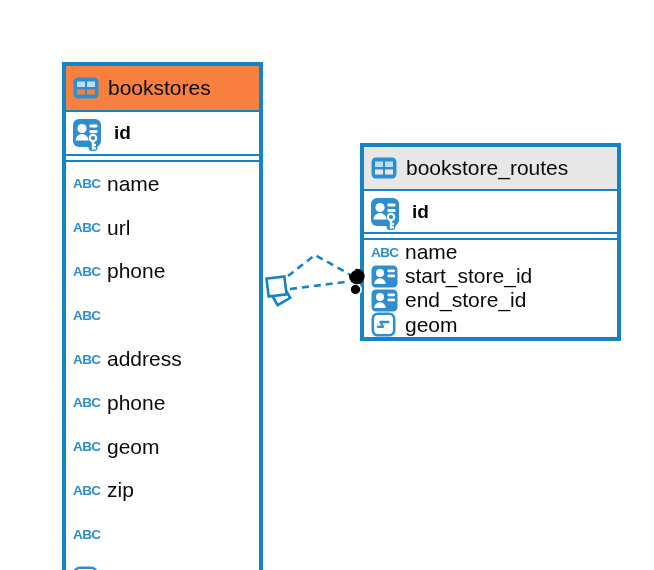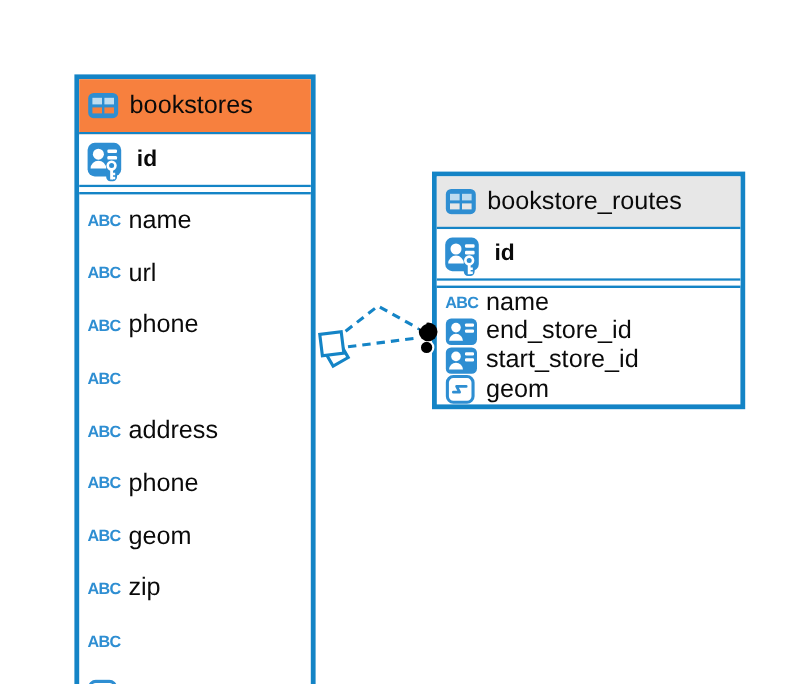--- a/index.html
+++ b/index.html
@@ -198,33 +198,33 @@
       <div class="row">
         <span class="icon-cell">
           <svg width="27" height="23" viewBox="0 0 27 23">
             <rect x="0.5" y="0.5" width="26" height="22" rx="4.5" fill="var(--icon-blue)"></rect>
             <circle cx="9" cy="8" r="4" fill="#fff"></circle>
             <path d="M3.2,19 a5.8,5.8 0 0 1 11.6,0 z" fill="#fff"></path>
             <rect x="16.5" y="4.5" width="7.5" height="2.8" rx="1" fill="#fff"></rect>
             <rect x="16.5" y="9.5" width="7.5" height="2.8" rx="1" fill="#fff"></rect>
           </svg>
         </span>
-        <span>end_store_id</span>
+        <span>start_store_id</span>
       </div>
       <div class="row">
         <span class="icon-cell">
           <svg width="27" height="23" viewBox="0 0 27 23">
             <rect x="0.5" y="0.5" width="26" height="22" rx="4.5" fill="var(--icon-blue)"></rect>
             <circle cx="9" cy="8" r="4" fill="#fff"></circle>
             <path d="M3.2,19 a5.8,5.8 0 0 1 11.6,0 z" fill="#fff"></path>
             <rect x="16.5" y="4.5" width="7.5" height="2.8" rx="1" fill="#fff"></rect>
             <rect x="16.5" y="9.5" width="7.5" height="2.8" rx="1" fill="#fff"></rect>
           </svg>
         </span>
-        <span>start_store_id</span>
+        <span>end_store_id</span>
       </div>
       <div class="row">
         <span class="icon-cell">
           <svg width="25" height="25" viewBox="0 0 25 25">
             <rect x="1.8" y="1.8" width="21.4" height="21.4" rx="5" fill="#fff" stroke="var(--icon-blue)" stroke-width="2.6"></rect>
             <polyline points="17.5,10 9.5,10 12,14.8 6.8,14.8" fill="none" stroke="var(--icon-blue)" stroke-width="2.3" stroke-linecap="round" stroke-linejoin="round"></polyline>
           </svg>
         </span>
         <span>geom</span>
       </div>

